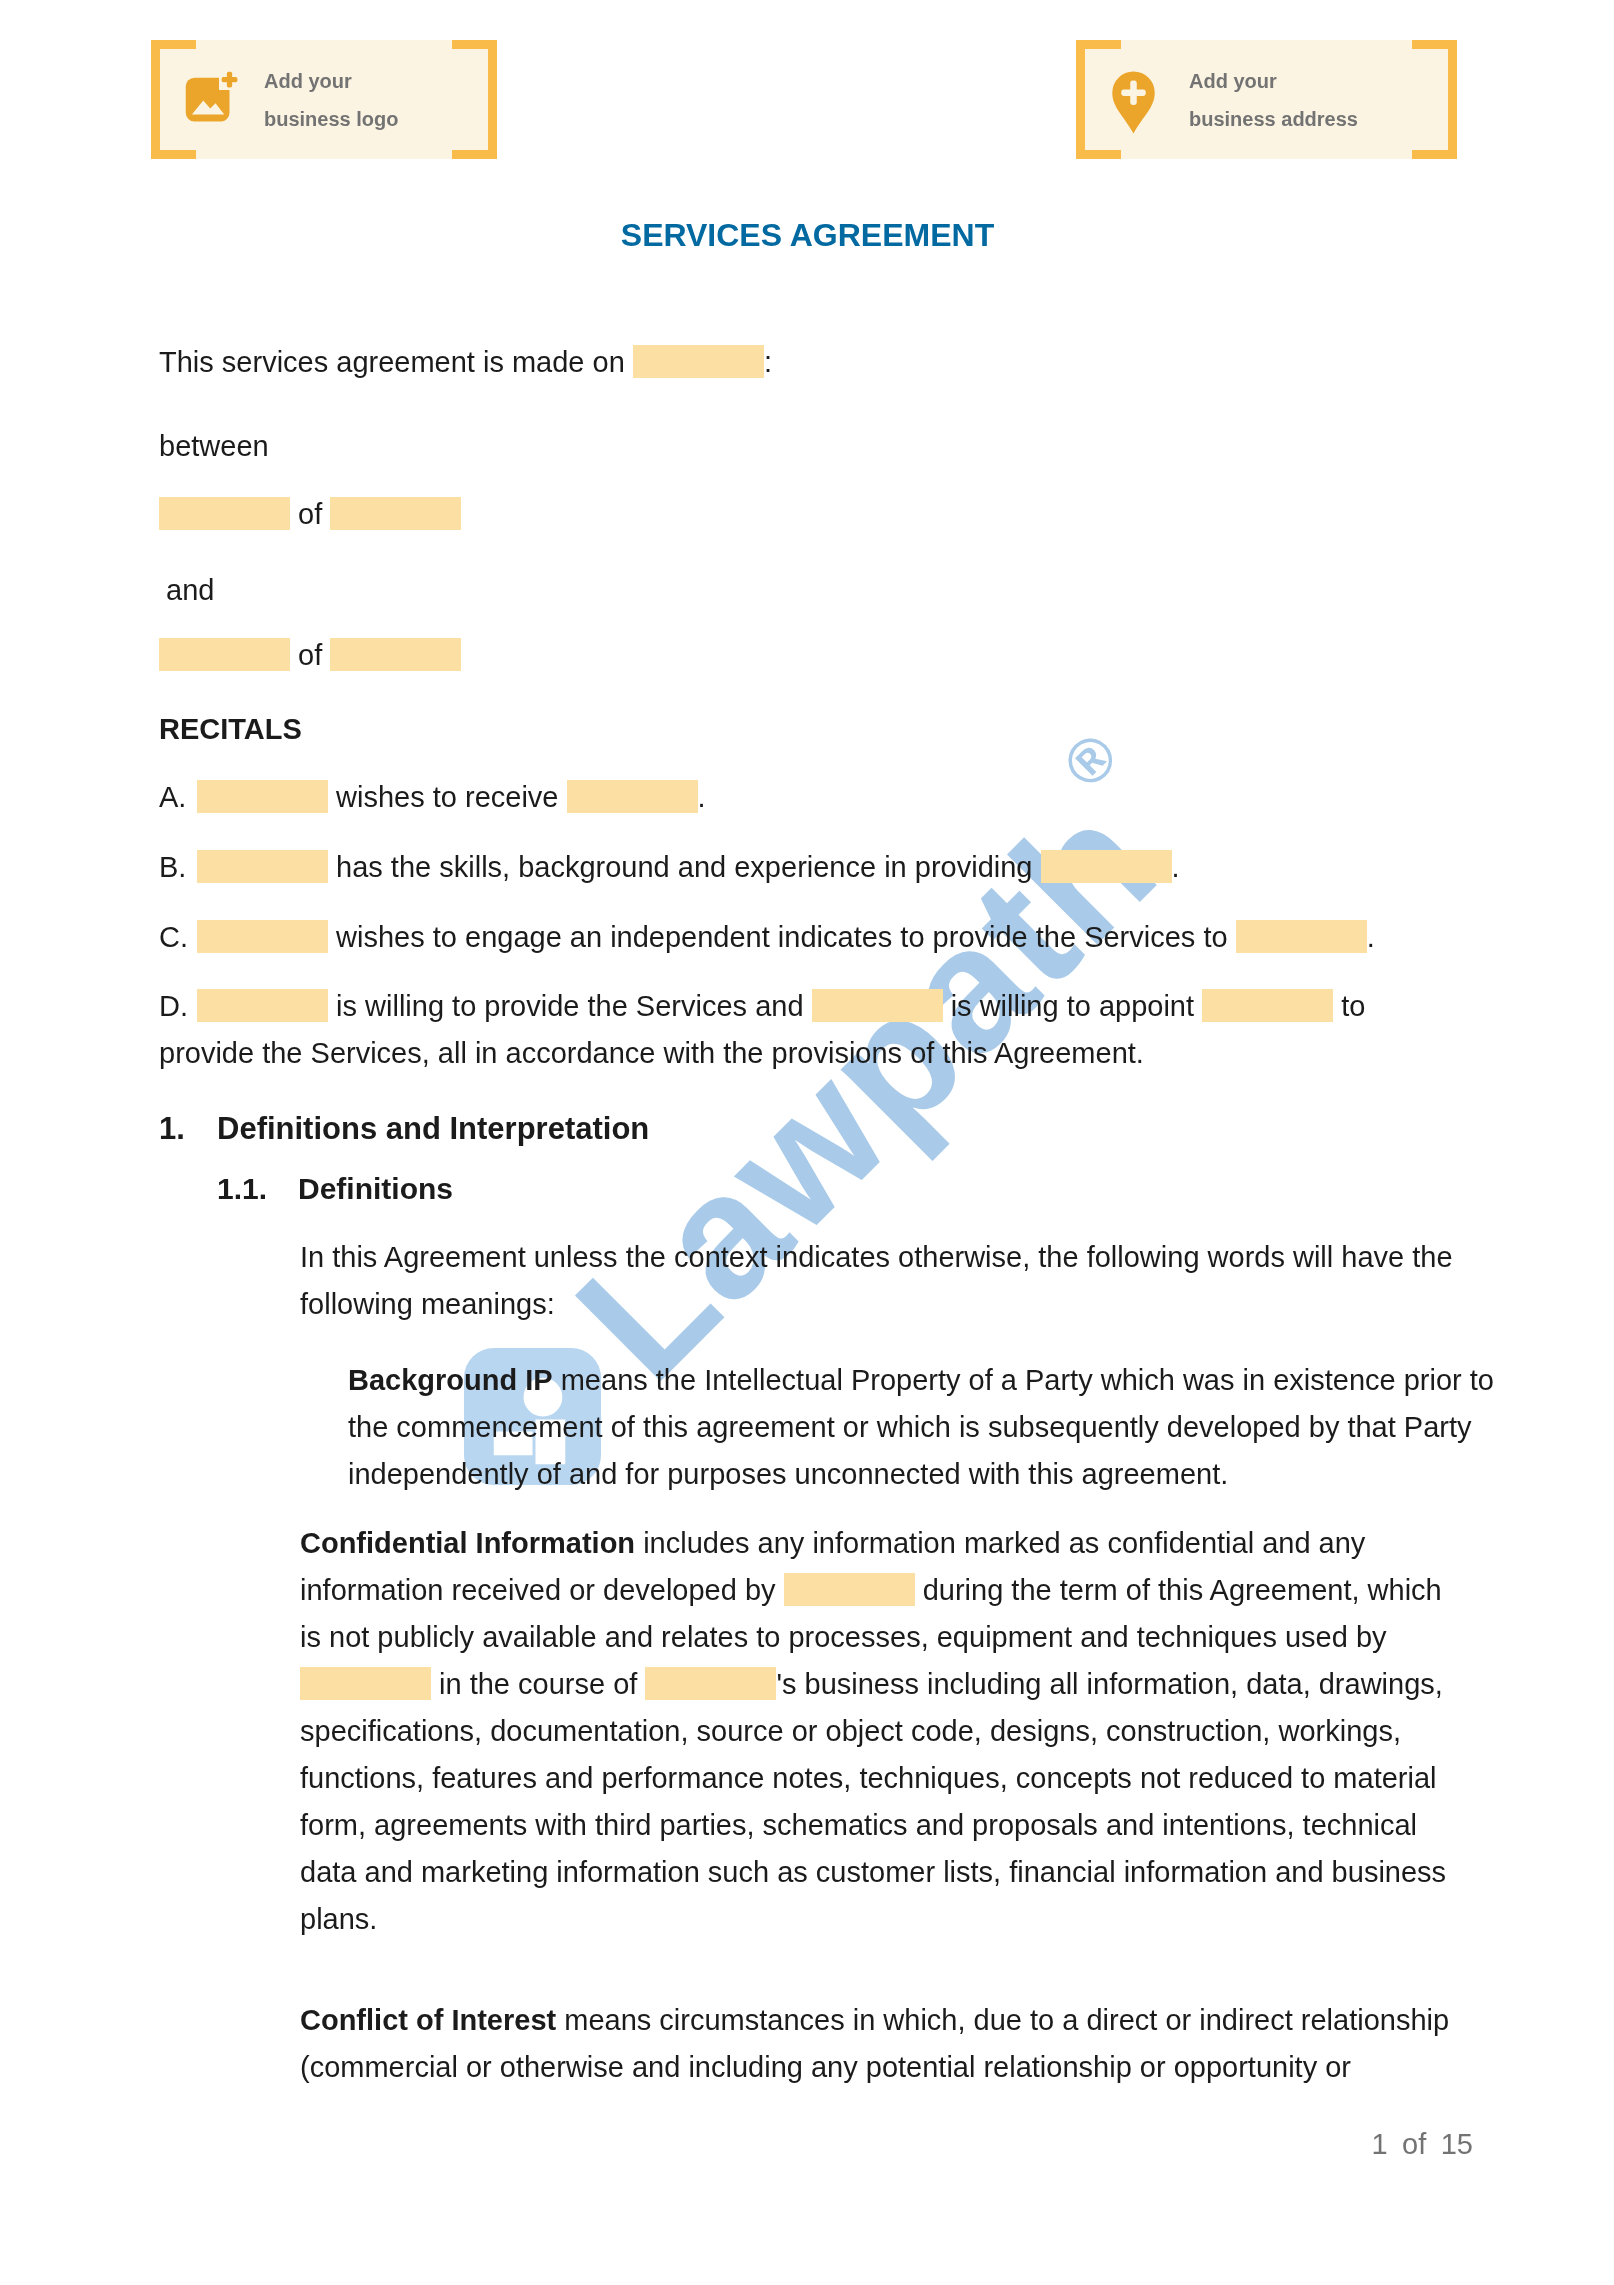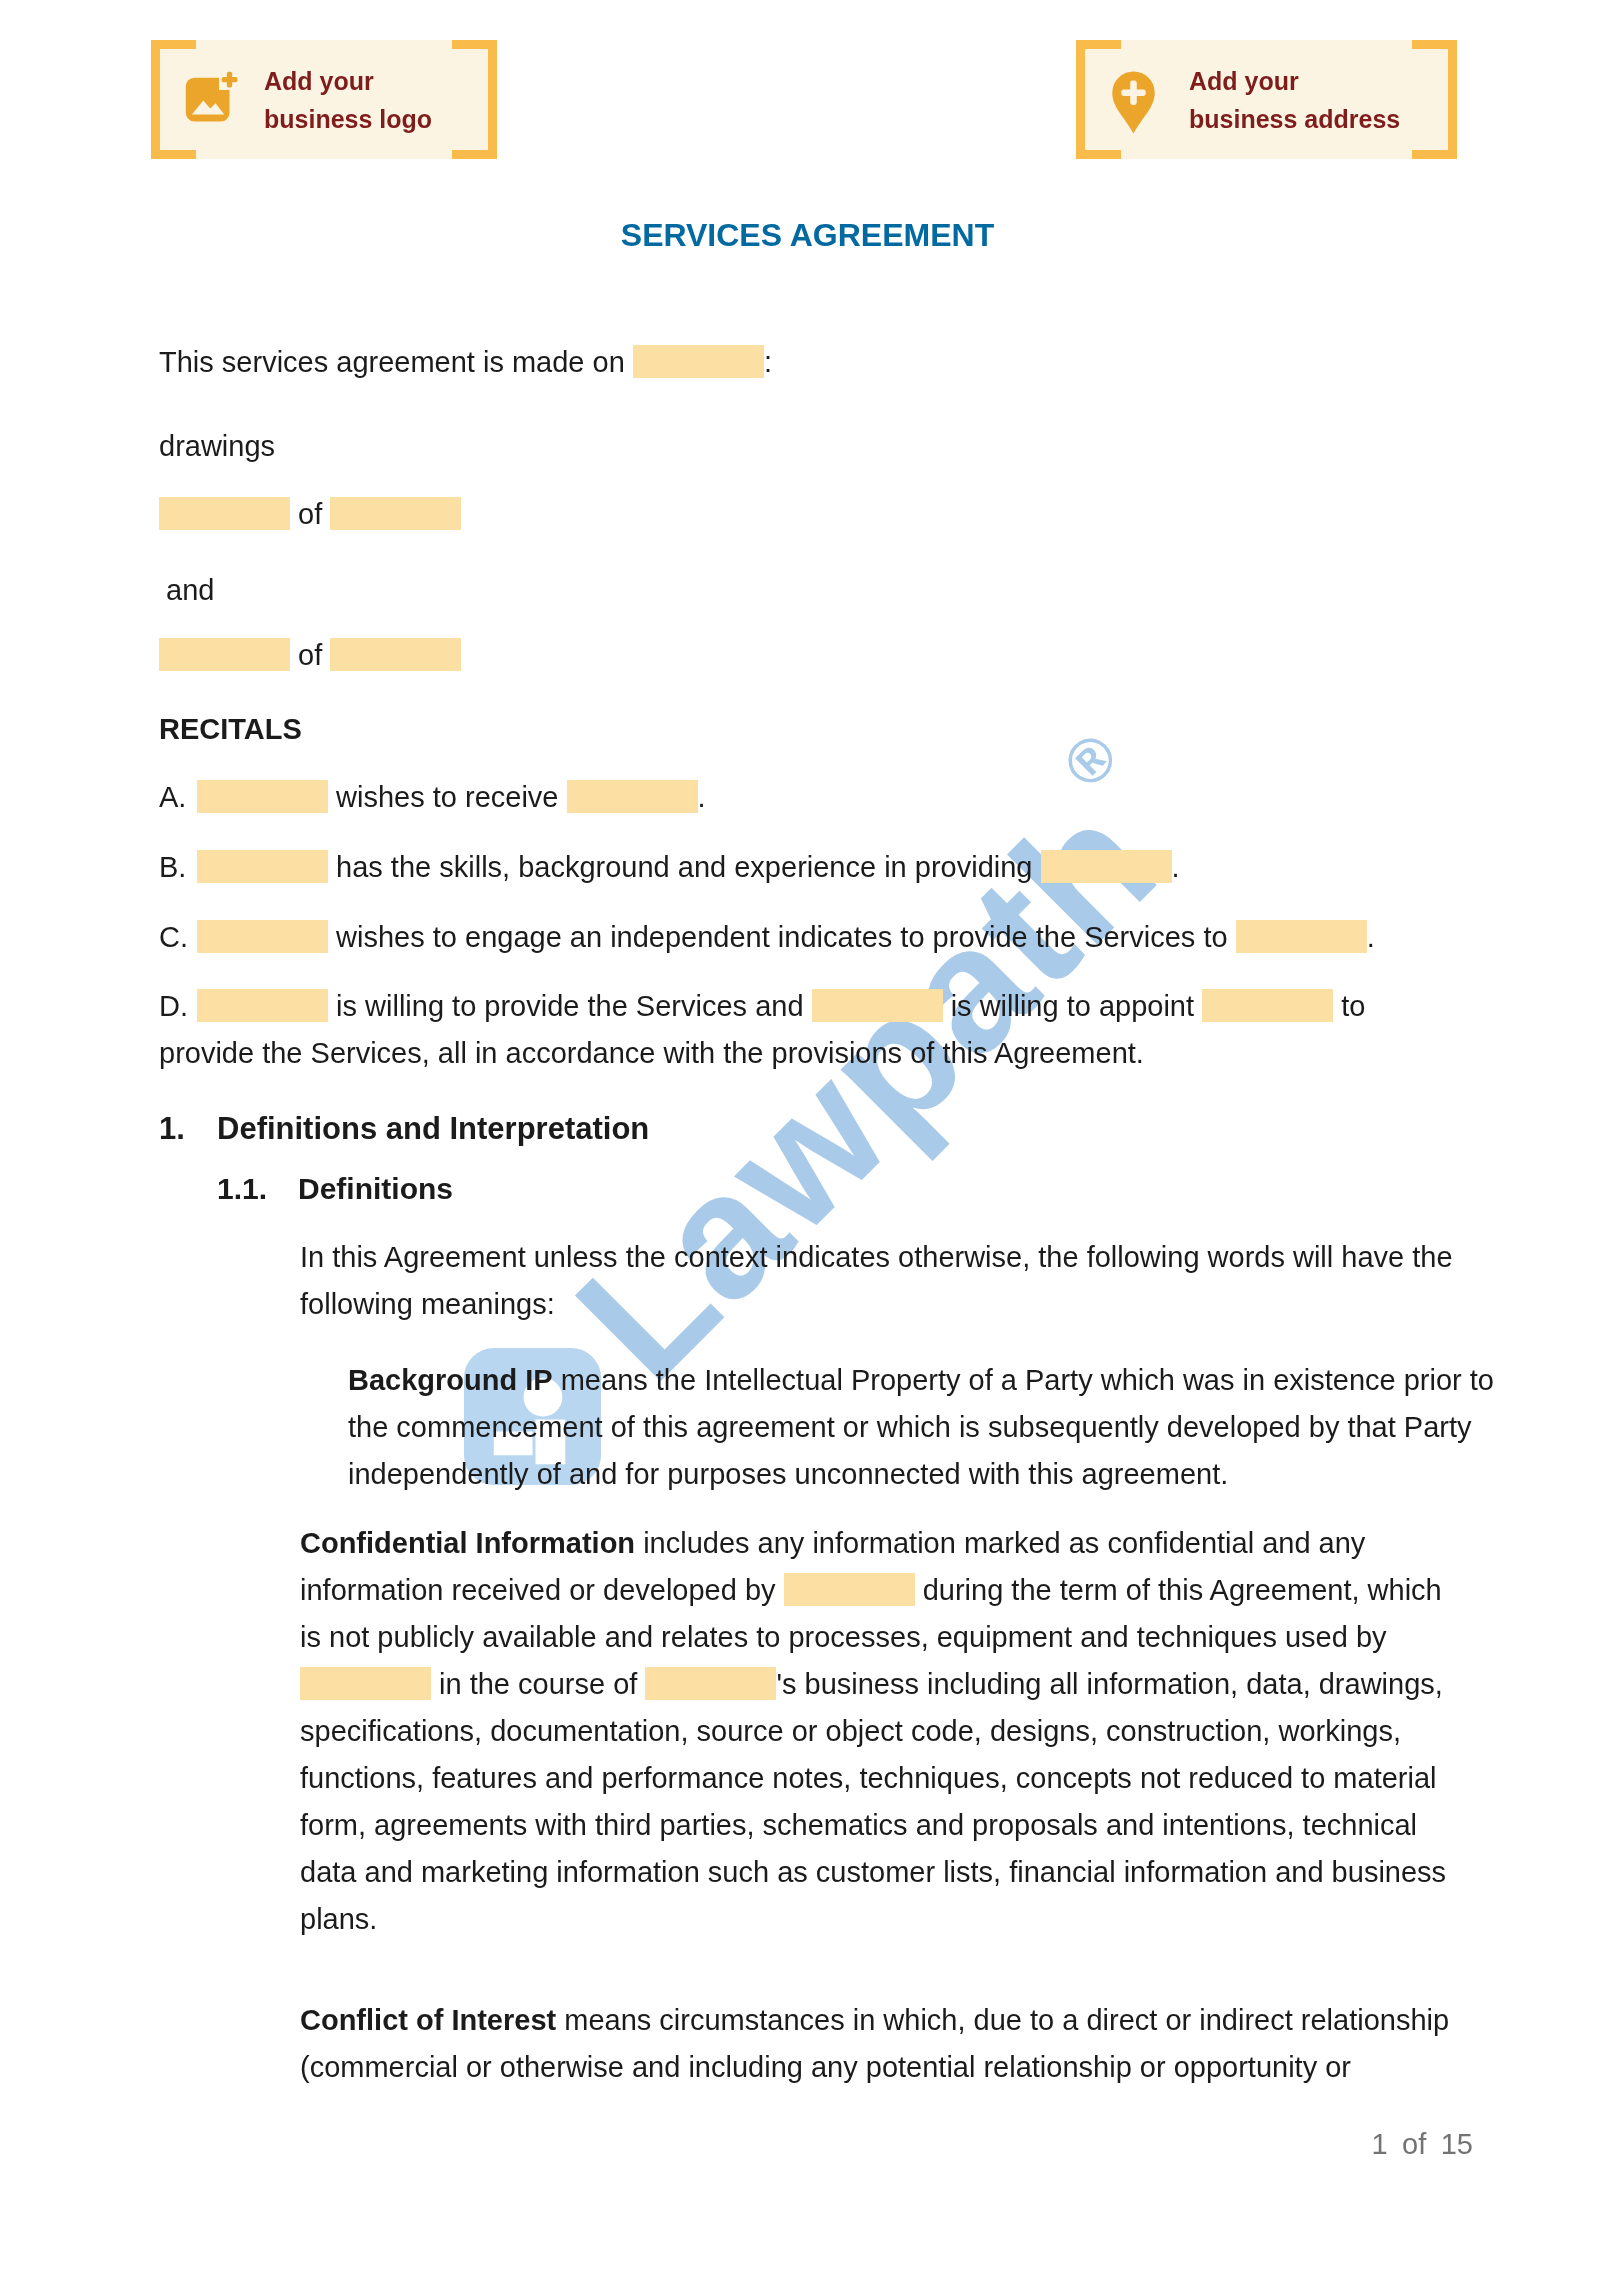--- a/index.html
+++ b/index.html
@@ -14,21 +14,21 @@
   .badge-logo    { left:151px; top:40px; width:346px; }
   .badge-address { left:1076px; top:40px; width:381px; }
   .corner { position:absolute; width:36px; height:52px; }
   .corner.tl { left:0; top:0; border-top:9px solid #F9BC4B; border-left:9px solid #F9BC4B; }
   .corner.tr { right:0; top:0; border-top:9px solid #F9BC4B; border-right:9px solid #F9BC4B; }
   .corner.bl { left:0; bottom:0; border-bottom:9px solid #F9BC4B; border-left:9px solid #F9BC4B; }
   .corner.br { right:0; bottom:0; border-bottom:9px solid #F9BC4B; border-right:9px solid #F9BC4B; }
   .badge-icon { position:absolute; left:33px; top:29px; }
   .badge-text {
     position:absolute; left:113px; top:22px;
-    font-size:25px; font-weight:bold; line-height:38px; color:#7f1d1d;
+    font-size:20px; font-weight:bold; line-height:38px; color:#737373;
   }
 
   
   .doc-title {
     position:absolute; left:0; top:217px; width:1615px;
     text-align:center; font-size:32px; font-weight:bold; color:#0369a1;
   }
 
   
   .watermark-text {
@@ -107,21 +107,21 @@
     </div>
   </div>
 
   <div class="doc-title">SERVICES AGREEMENT</div>
 
   <div id="doc-body">
       <div class="paragraph" style="top: 339px; left: 159px;">
         <div class="line"><span>This services agreement is made on </span><span class="blank"></span><span>:</span></div>
       </div>
       <div class="paragraph" style="top: 423px; left: 159px;">
-        <div class="line"><span>drawings</span></div>
+        <div class="line"><span>between</span></div>
       </div>
       <div class="paragraph" style="top: 491px; left: 159px;">
         <div class="line"><span class="blank"></span><span> of </span><span class="blank"></span></div>
       </div>
       <div class="paragraph" style="top: 567px; left: 159px; margin-left: 7px;">
         <div class="line"><span>and</span></div>
       </div>
       <div class="paragraph" style="top: 632px; left: 159px;">
         <div class="line"><span class="blank"></span><span> of </span><span class="blank"></span></div>
       </div>

